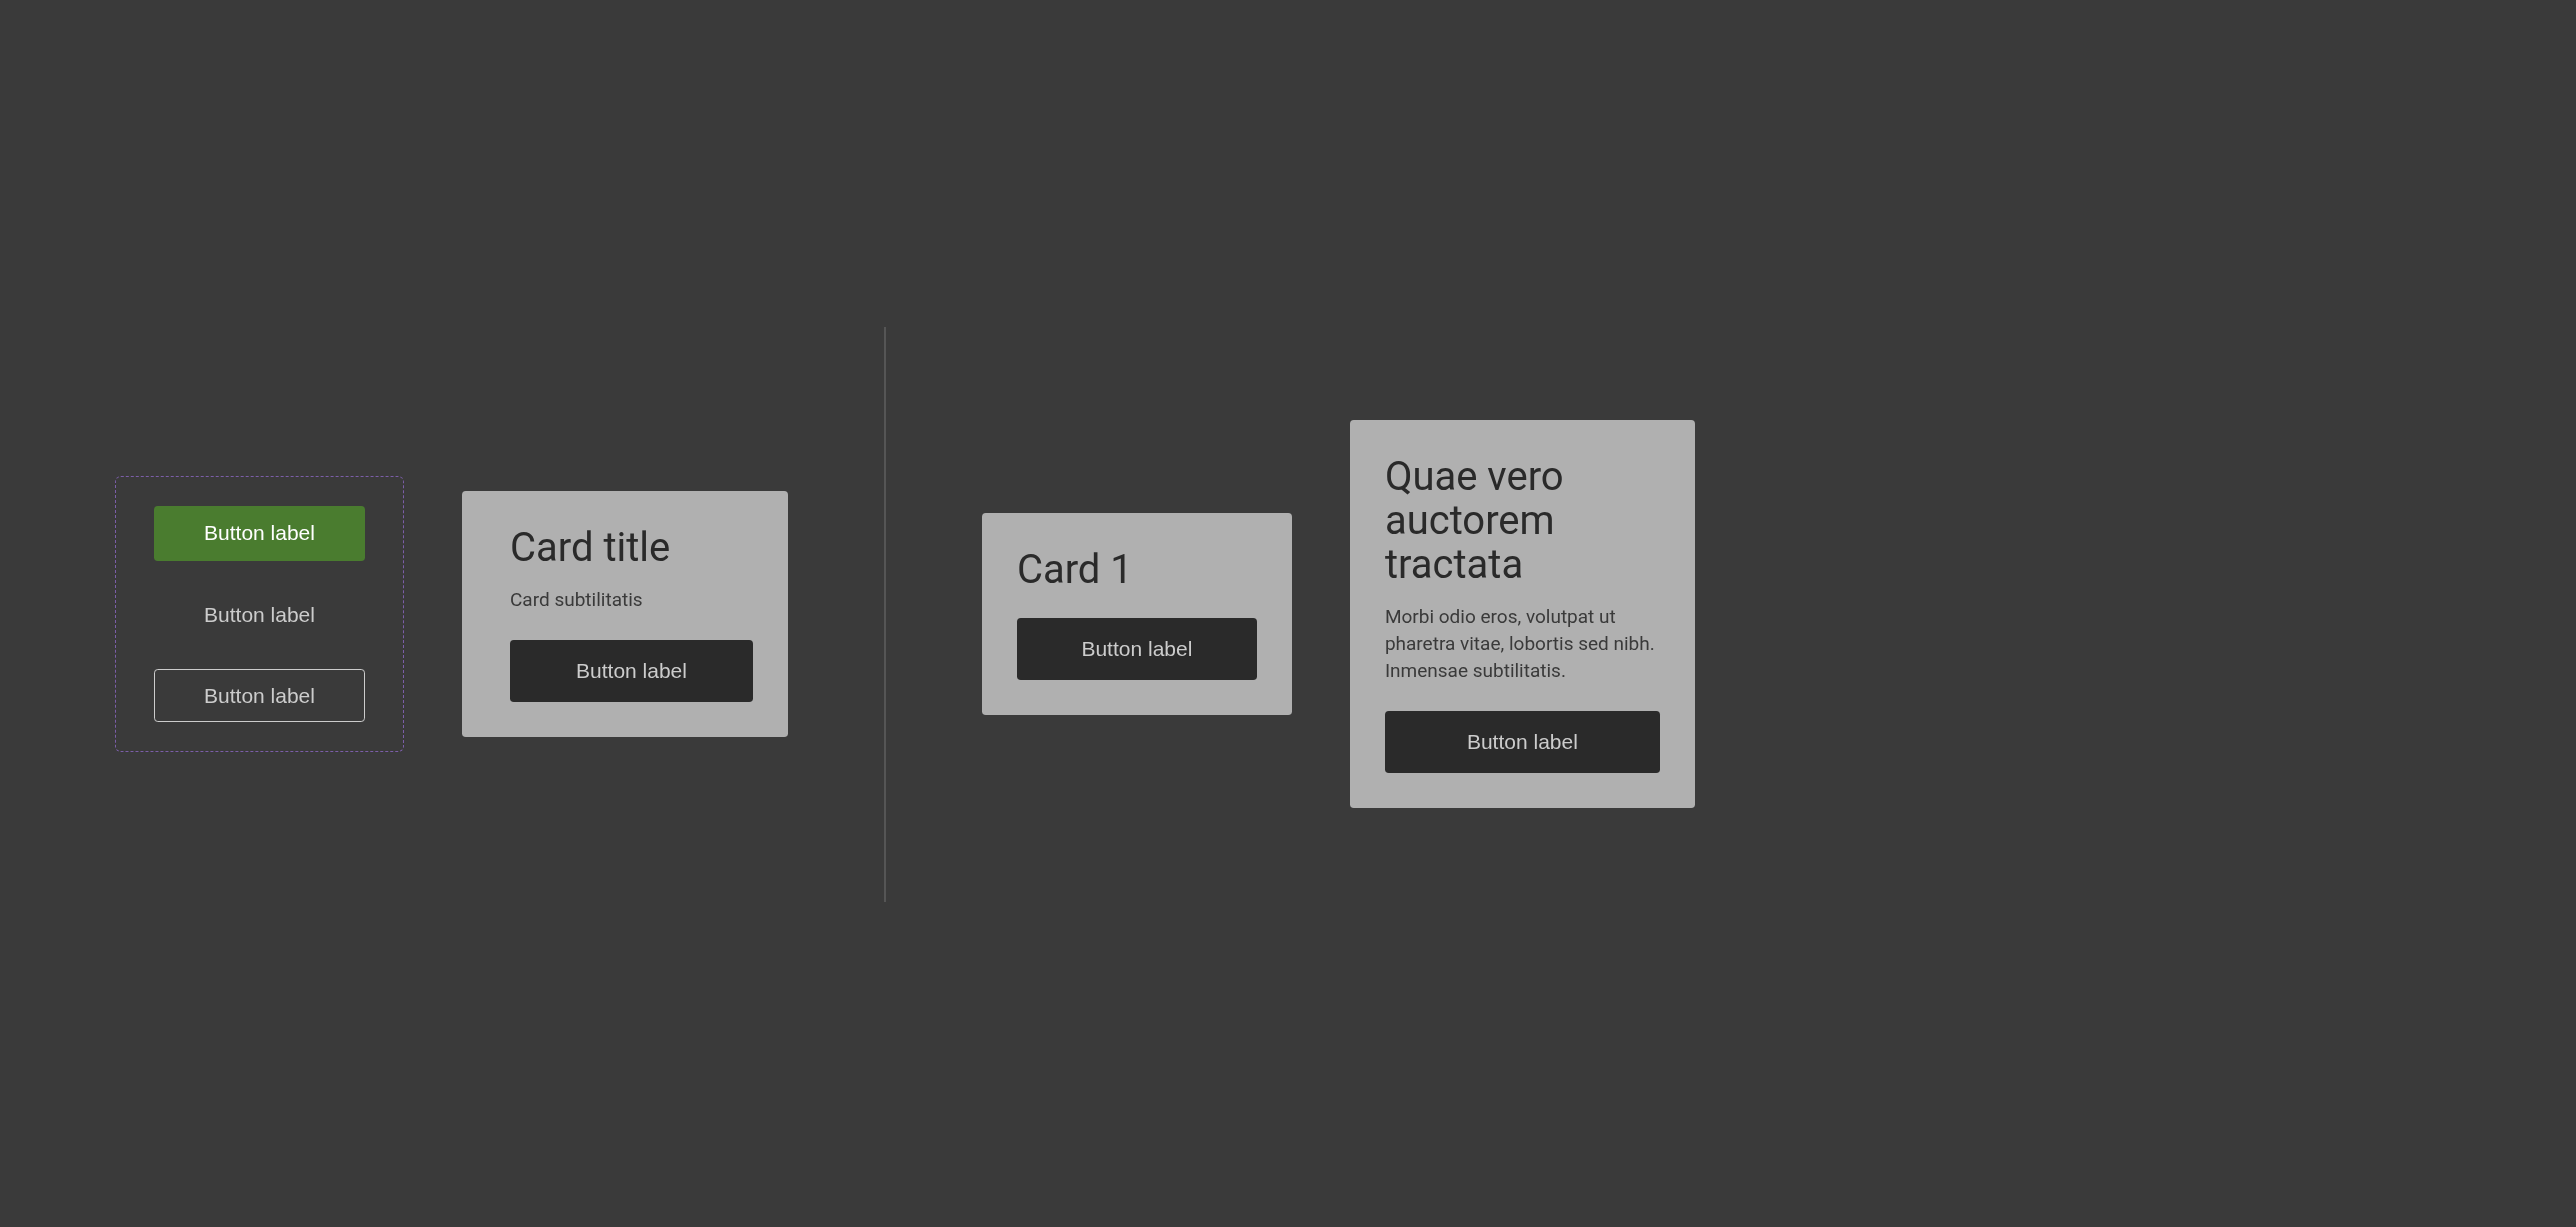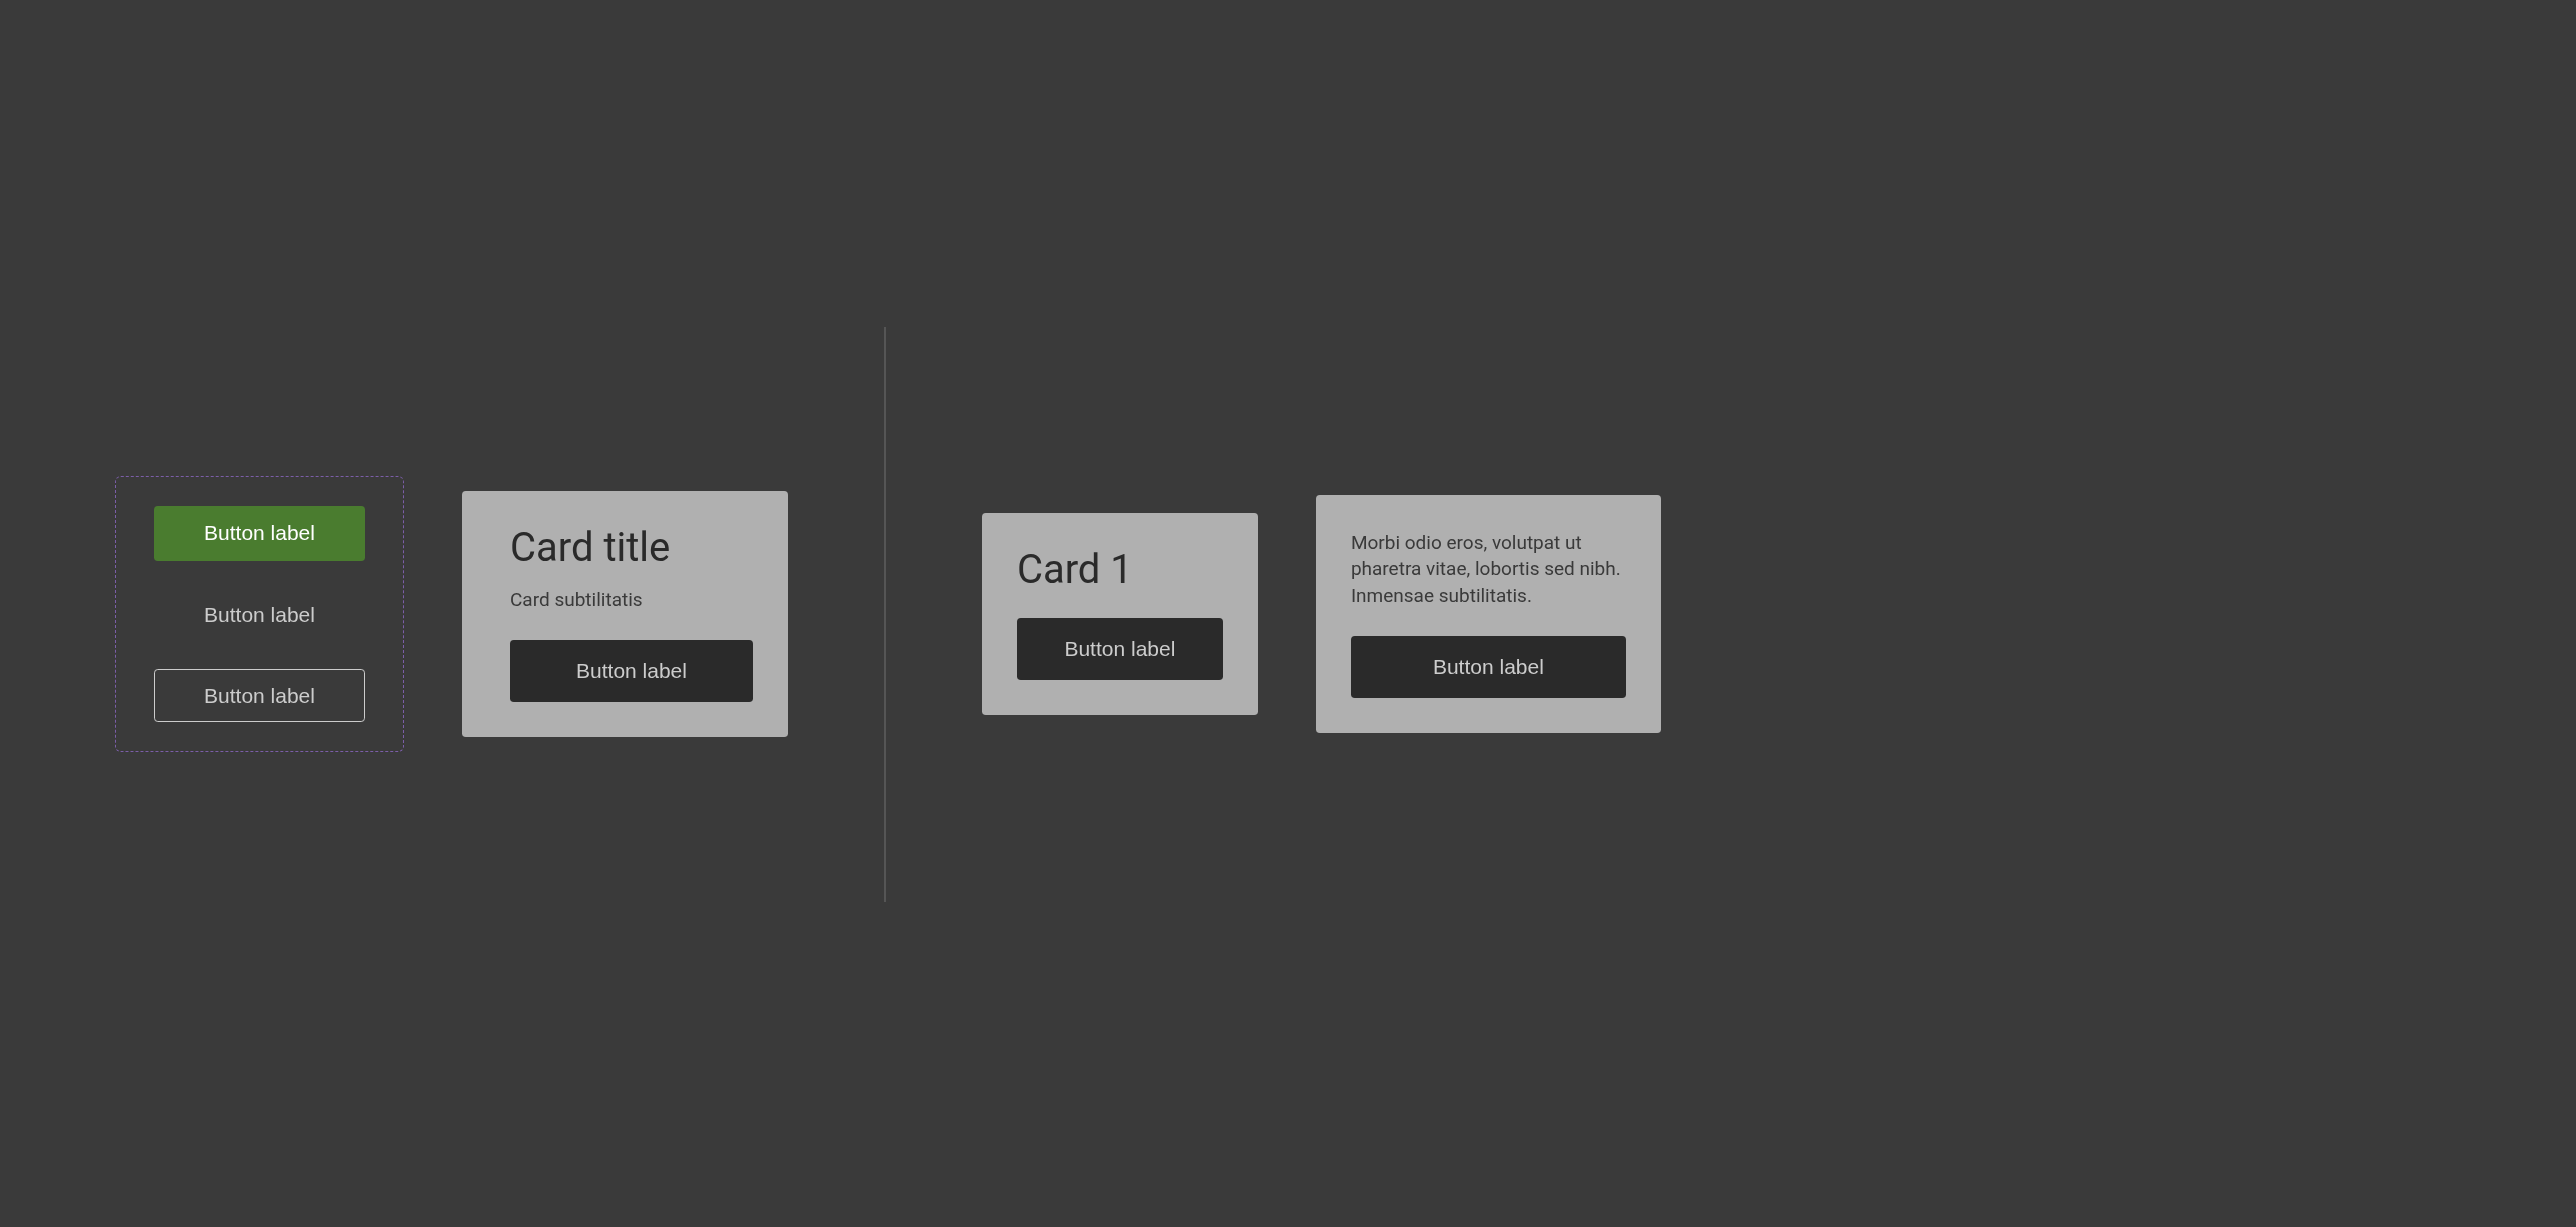--- a/index.html
+++ b/index.html
@@ -93,21 +93,21 @@
       flex-direction: column;
       gap: 17.3px;
     }
 
     .card-small {
       width: 326px;
       padding-left: 48px;
     }
 
     .card-medium {
-      width: 276px;
+      width: 310px;
     }
 
     .card-large {
       width: 345px;
     }
 
     .card-title {
       font-size: 40px;
       font-weight: 400;
       color: #2a2a2a;
@@ -151,18 +151,19 @@
   </div>
 
   <div class="divider"></div>
 
   <div class="card card-medium">
     <h2 class="card-title">Card 1</h2>
     <button class="card-btn">Button label</button>
   </div>
 
   <div class="card card-large">
+    <h2 class="card-title">Quae vero auctorem tractata</h2>
     <p class="card-description">Morbi odio eros, volutpat ut pharetra vitae, lobortis sed nibh. Inmensae subtilitatis.</p>
     <button class="card-btn">Button label</button>
   </div>
 
 </div>
 
 
 </body></html>

